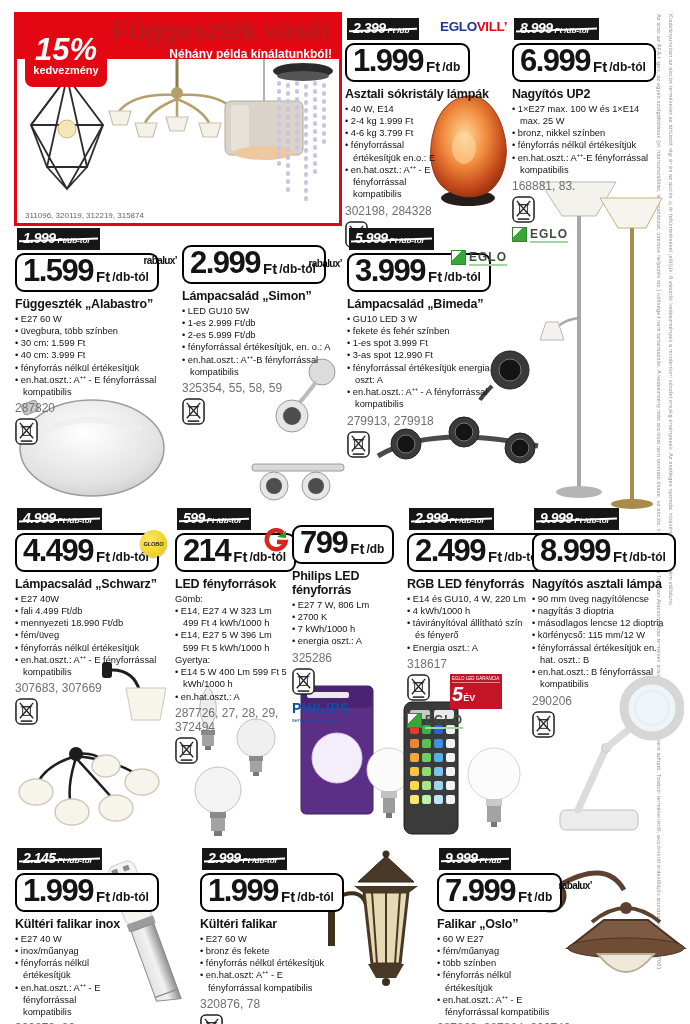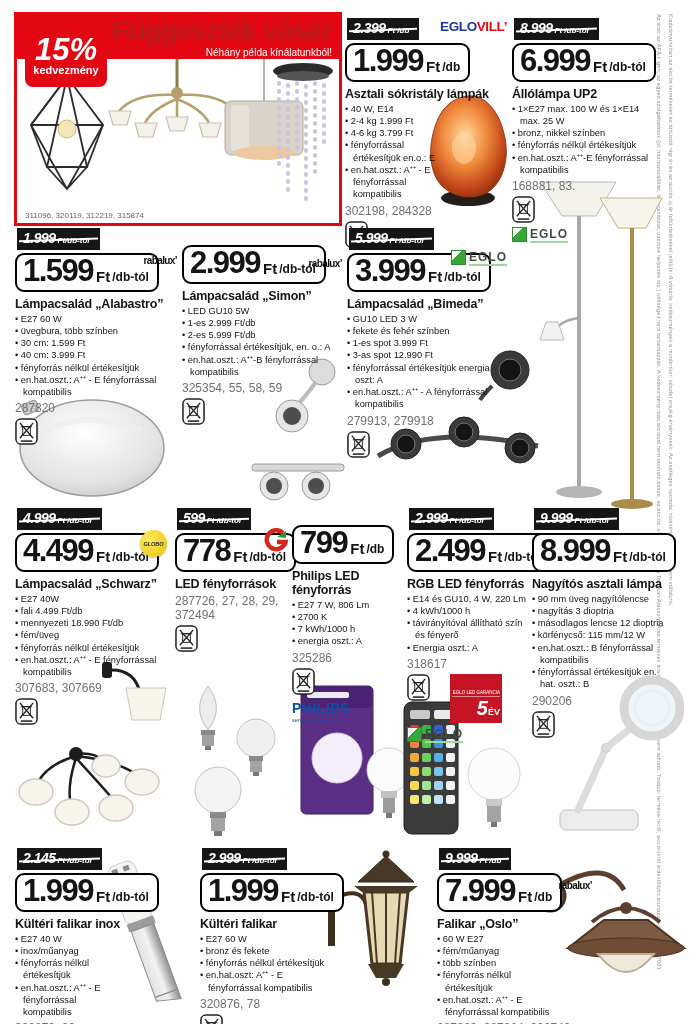--- a/index.html
+++ b/index.html
@@ -3,21 +3,21 @@
 <meta charset="utf-8">
 <style>
   html,body{margin:0;padding:0;background:#fff;}
   #flyer{position:relative;width:690px;height:1024px;background:#fff;overflow:hidden;
          font-family:"Liberation Sans",sans-serif;color:#141414;}
 
   
   .banner{position:absolute;left:14px;top:12px;width:322px;height:208px;border:3px solid #e30613;background:#fff;z-index:2;}
   .banner-bar{position:absolute;left:0;top:0;right:0;height:44px;background:#e30613;}
   .banner-title{position:absolute;right:8px;top:0;color:#b91c1c;font-size:28px;font-weight:bold;letter-spacing:-1px;white-space:nowrap;}
-  .banner-sub{position:absolute;right:7px;top:32px;color:#fff;font-size:10px;font-weight:normal;}
+  .banner-sub{position:absolute;right:7px;top:32px;color:#fff;font-size:12px;font-weight:bold;}
   .badge{position:absolute;left:8px;top:10px;width:82px;height:62px;background:#e30613;border-radius:8px;color:#fff;
          display:flex;flex-direction:column;align-items:center;justify-content:center;z-index:3;}
   .badge-pct{font-size:31px;font-weight:bold;font-style:italic;line-height:.9;}
   .badge-word{font-size:11px;font-weight:bold;}
   .banner-articles{position:absolute;left:8px;bottom:3px;font-size:8px;color:#666;}
   .banner-art{position:absolute;left:0;top:44px;}
 
   
   .product{position:absolute;z-index:2;}
   .oldbar{display:inline-block;background:#161616;color:#fff;padding:1px 10px 3px 6px;margin:0 0 3px 2px;position:relative;white-space:nowrap;}
@@ -42,21 +42,21 @@
   .eglo{display:flex;align-items:flex-start;gap:3px;}
   .eglo-flag{display:inline-block;width:13px;height:13px;background:linear-gradient(135deg,#fff 0 38%,#3aa63a 38% 100%);border:1px solid #2f8a2f;}
   .eglo-text{font-size:12px;font-weight:bold;color:#3c4f3c;border-bottom:2px solid #9ed89e;letter-spacing:1px;}
   .globo{width:27px;height:27px;border-radius:50%;background:radial-gradient(circle at 35% 35%,#ffe766,#e8c400);
          display:flex;align-items:center;justify-content:center;font-size:5.5px;font-weight:bold;font-style:italic;color:#222;
          box-shadow:0 1px 2px rgba(0,0,0,.3);}
   .gbrand{position:absolute;}
   .philips-logo{margin-top:5px;}
   .ph-name{color:#0e4fa8;font-weight:bold;font-size:14px;letter-spacing:.5px;}
   .ph-tag{color:#0e4fa8;font-size:5.5px;margin-top:1px;}
-  .warranty{width:48px;background:#c41425;color:#fff;text-align:right;padding:16px 2px 3px;margin-left:20px;}
+  .warranty{width:48px;background:#c41425;color:#fff;text-align:left;padding:2px 2px 3px;margin-left:20px;}
   .w-top{font-size:4.5px;line-height:1.2;border-bottom:1px solid rgba(255,255,255,.5);padding-bottom:1px;}
   .w-num{font-size:20px;font-weight:bold;font-style:italic;}
   .w-unit{font-size:9px;font-weight:bold;}
   .badgerow{display:flex;align-items:flex-start;margin-top:3px;}
   .flow-eglo{position:static;margin-top:4px;}
 
   
   .pimg{position:absolute;z-index:1;}
   .legal{position:absolute;writing-mode:vertical-rl;font-size:5.5px;color:#8f8f8f;height:990px;top:14px;
          letter-spacing:.2px;overflow:hidden;}
@@ -146,21 +146,21 @@
       </svg>
   </section>
 
   <section class="product" style="left:512px;top:18px;width:150px">
     <div class="oldbar"><span class="op-num">8.999</span><span class="op-unit">Ft /db-tól</span></div>
     <div><div class="pricebox">
           <span class="p-num">6.999</span>
           <span class="p-ft">Ft</span>
           <span class="p-unit">/db-tól</span>
         </div></div>
-    <h3 class="ptitle">Állólámpa UP2</h3>
+    <h3 class="ptitle">Nagyítós UP2</h3>
     <div class="plines">
         <div class="pline">• 1×E27 max. 100 W és 1×E14 max. 25 W</div>
         <div class="pline">• bronz, nikkel színben</div>
         <div class="pline">• fényforrás nélkül értékesítjük</div>
         <div class="pline">• en.hat.oszt.: A⁺⁺-E fényforrással kompatibilis</div>
       </div>
     <div class="articles">168881, 83.</div>
     <svg class="weee" viewBox="0 0 24 28">
         <rect x="1" y="1" width="22" height="26" rx="5" fill="#fff" stroke="#222" stroke-width="1.6"></rect>
         <rect x="8" y="9" width="8" height="9" fill="none" stroke="#222"></rect>
@@ -176,21 +176,21 @@
   </section>
 
   <section class="product" style="left:15px;top:228px;width:162px">
     <div class="oldbar"><span class="op-num">1.999</span><span class="op-unit">Ft/db-tól</span></div>
     <div class="brand rabalux" style="top:27px;right:0">rabalux’</div>
     <div><div class="pricebox">
           <span class="p-num">1.599</span>
           <span class="p-ft">Ft</span>
           <span class="p-unit">/db-tól</span>
         </div></div>
-    <h3 class="ptitle">Lámpacsalád „Alabastro”</h3>
+    <h3 class="ptitle">Függeszték „Alabastro”</h3>
     <div class="plines">
         <div class="pline">• E27 60 W</div>
         <div class="pline">• üvegbura, több színben</div>
         <div class="pline">• 30 cm: 1.599 Ft</div>
         <div class="pline">• 40 cm: 3.999 Ft</div>
         <div class="pline">• fényforrás nélkül értékesítjük</div>
         <div class="pline">• en.hat.oszt.: A⁺⁺ - E fényforrással kompatibilis</div>
       </div>
     <div class="articles">287820</div>
     <svg class="weee" viewBox="0 0 24 28">
@@ -290,25 +290,33 @@
 
   <section class="product" style="left:175px;top:508px;width:114px">
     <div class="oldbar"><span class="op-num">599</span><span class="op-unit">Ft /db-tól</span></div>
     <div class="gbrand" style="top:20px;right:0">
       <svg width="26" height="26" viewBox="0 0 26 26">
           <path d="M20 5 A 9.5 9.5 0 1 0 22.5 14 L14 14" stroke="#d5261f" stroke-width="4.5" fill="none"></path>
           <path d="M14 9 l9 -6 v7 z" fill="#2a9a2a"></path>
         </svg>
     </div>
     <div><div class="pricebox">
-          <span class="p-num">778</span>
+          <span class="p-num">214</span>
           <span class="p-ft">Ft</span>
           <span class="p-unit">/db-tól</span>
         </div></div>
     <h3 class="ptitle">LED fényforrások</h3>
+    <div class="plines">
+        <div class="pline">Gömb:</div>
+        <div class="pline">• E14, E27 4 W 323 Lm 499 Ft 4 kWh/1000 h</div>
+        <div class="pline">• E14, E27 5 W 396 Lm 599 Ft 5 kWh/1000 h</div>
+        <div class="pline">Gyertya:</div>
+        <div class="pline">• E14 5 W 400 Lm 599 Ft 5 kWh/1000 h</div>
+        <div class="pline">• en.hat.oszt.: A</div>
+      </div>
     <div class="articles">287726, 27, 28, 29, 372494</div>
     <svg class="weee" viewBox="0 0 24 28">
         <rect x="1" y="1" width="22" height="26" rx="5" fill="#fff" stroke="#222" stroke-width="1.6"></rect>
         <rect x="8" y="9" width="8" height="9" fill="none" stroke="#222"></rect>
         <line x1="6" y1="9" x2="18" y2="9" stroke="#222"></line>
         <line x1="5" y1="5" x2="19" y2="21" stroke="#222" stroke-width="1.4"></line>
         <line x1="19" y1="5" x2="5" y2="21" stroke="#222" stroke-width="1.4"></line>
         <line x1="6" y1="24" x2="18" y2="24" stroke="#222" stroke-width="1.6"></line>
       </svg>
   </section>
@@ -382,22 +390,22 @@
           <span class="p-num">8.999</span>
           <span class="p-ft">Ft</span>
           <span class="p-unit">/db-tól</span>
         </div></div>
     <h3 class="ptitle">Nagyítós asztali lámpa</h3>
     <div class="plines">
         <div class="pline">• 90 mm üveg nagyítólencse</div>
         <div class="pline">• nagyítás 3 dioptria</div>
         <div class="pline">• másodlagos lencse 12 dioptria</div>
         <div class="pline">• körfénycső: 115 mm/12 W</div>
+        <div class="pline">• fényforrással értékesítjük en. hat. oszt.: B</div>
         <div class="pline">• en.hat.oszt.: B fényforrással kompatibilis</div>
-        <div class="pline">• fényforrással értékesítjük en. hat. oszt.: B</div>
       </div>
     <div class="articles">290206</div>
     <svg class="weee" viewBox="0 0 24 28">
         <rect x="1" y="1" width="22" height="26" rx="5" fill="#fff" stroke="#222" stroke-width="1.6"></rect>
         <rect x="8" y="9" width="8" height="9" fill="none" stroke="#222"></rect>
         <line x1="6" y1="9" x2="18" y2="9" stroke="#222"></line>
         <line x1="5" y1="5" x2="19" y2="21" stroke="#222" stroke-width="1.4"></line>
         <line x1="19" y1="5" x2="5" y2="21" stroke="#222" stroke-width="1.4"></line>
         <line x1="6" y1="24" x2="18" y2="24" stroke="#222" stroke-width="1.6"></line>
       </svg>

